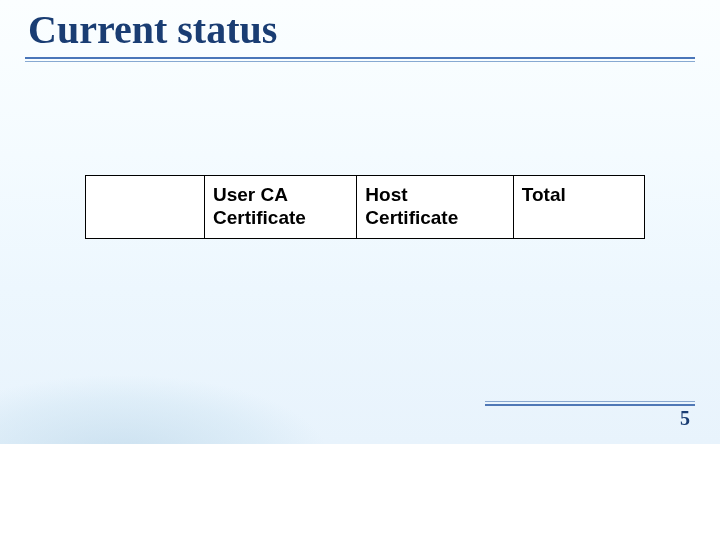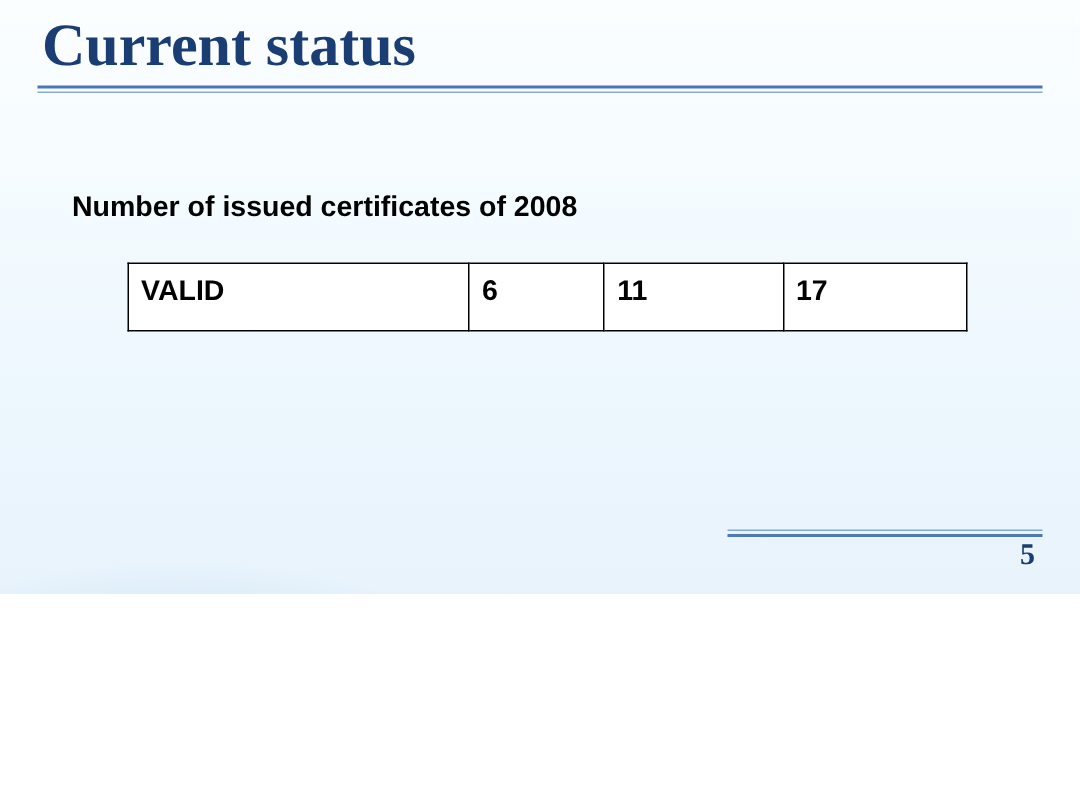--- a/index.html
+++ b/index.html
@@ -6,21 +6,21 @@
     margin: 0;
     padding: 0;
     width: 720px;
     height: 540px;
     font-family: Verdana, Geneva, Tahoma, sans-serif;
     overflow: hidden;
   }
   .slide {
     position: relative;
     width: 720px;
-    height: 396px;
+    height: 444px;
     background:
       radial-gradient(ellipse 260px 100px at 120px 455px,
         rgba(180,210,230,0.55) 0%,
         rgba(200,225,240,0.35) 55%,
         rgba(240,248,253,0) 80%),
       linear-gradient(to bottom,
         #fbfeff 0%,
         #f4fbff 35%,
         #edf7fe 65%,
         #e8f3fc 100%);
@@ -141,29 +141,28 @@
 <body>
 
 <div class="slide">
 
   <div class="title">Current status</div>
   <div class="title-underline">
     <div class="bar1"></div>
     <div class="bar2"></div>
   </div>
 
-  <div class="subtitle">Number of issued certificates of 2008</div>
 
   <table class="tbl">
     <tbody>
-    <tr class="datarow">
-      <td>VALID</td>
-      <td>6</td>
-      <td>11</td>
-      <td>17</td>
+        <tr class="hdr">
+      <td class="col0"></td>
+      <td class="col1">User CA Certificate</td>
+      <td class="col2">Host Certificate</td>
+      <td class="col3">Total</td>
     </tr>
   </tbody>
     </table>
 
   <div class="watermark">NCHC</div>
 
   <div class="footer-rule">
     <div class="r1"></div>
     <div class="r2"></div>
   </div>

